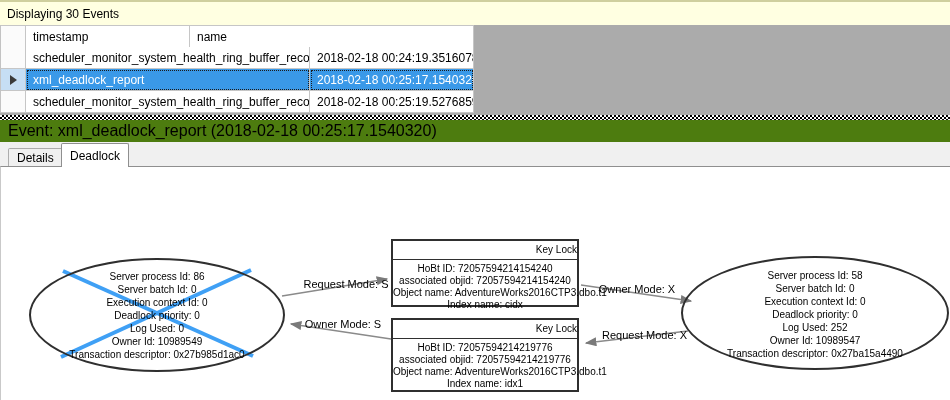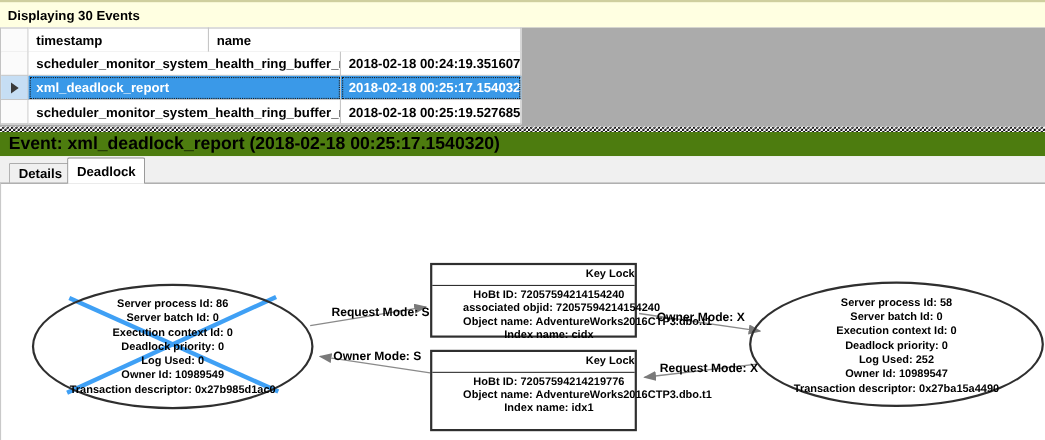--- a/index.html
+++ b/index.html
@@ -1,16 +1,16 @@
 <!DOCTYPE html>
 <html><head>
 <meta charset="utf-8">
 <style>
   html,body{margin:0;padding:0;background:#fff;}
-  .screen{position:relative;width:950px;height:400px;font-family:"Liberation Sans",sans-serif;overflow:hidden;background:#fff;font-weight:bold;}
+  .screen{position:relative;width:950px;height:400px;font-family:"Liberation Sans",sans-serif;overflow:hidden;background:#fff;}
 
   
   .infobar{position:absolute;left:0;top:0;width:950px;height:25px;background:#FFFFE1;
     border-top:2px solid #cfcf9e;box-sizing:border-box;font-size:12px;color:#000;
     display:flex;align-items:center;padding-left:7px;}
 
   
   .gridzone{position:absolute;left:0;top:25px;width:950px;height:90px;background:#ABABAB;}
   .etable{position:absolute;left:0;top:0;width:474px;background:#fff;border-left:1px solid #c3c3c3;box-sizing:border-box;}
   .trow{display:flex;height:22px;box-sizing:border-box;}
@@ -45,21 +45,21 @@
   .panel{position:absolute;left:0;top:166px;width:950px;height:234px;background:#fff;
     border-top:1px solid #8f8f8f;border-left:1px solid #c9c9c9;box-sizing:border-box;}
   .gsvg{position:absolute;left:0;top:0;width:950px;height:233px;}
 
   .node{position:absolute;box-sizing:border-box;font-size:10px;color:#000;text-align:center;}
   .ellipse{border:2px solid #2f2f2f;border-radius:50%;}
   .nlines{position:absolute;left:0;width:100%;}
   .nline{line-height:13px;white-space:nowrap;}
   .lockbox{border:2px solid #2f2f2f;background:#fff;}
   .locktitle{height:18px;line-height:18px;border-bottom:1px solid #2f2f2f;font-size:10px;text-align:right;}
-  .lockbody{padding-top:3px;padding-left:28px;}
+  .lockbody{padding-top:3px;}
   .lockbody .nline{line-height:12px;}
 
   .edgelabel{position:absolute;font-size:11px;color:#000;text-align:center;white-space:nowrap;}
 </style>
 </head>
 <body>
 
 <div class="screen">
 
   <div class="infobar">Displaying 30 Events</div>
@@ -156,20 +156,21 @@
         <div class="nline">associated objid: 72057594214154240</div>
         <div class="nline">Object name: AdventureWorks2016CTP3.dbo.t1</div>
         <div class="nline">Index name: cidx</div>
       </div>
     </div>
 
     <div class="node lockbox" style="left:390px;top:151px;width:188px;height:74px;">
       <div class="locktitle">Key Lock</div>
       <div class="lockbody">
         <div class="nline">HoBt ID: 72057594214219776</div>
+        <div class="nline">associated objid: 72057594214219776</div>
         <div class="nline">Object name: AdventureWorks2016CTP3.dbo.t1</div>
         <div class="nline">Index name: idx1</div>
       </div>
     </div>
 
     <div class="edgelabel" style="left:293px;top:111px;width:104px;">Request Mode: S</div>
     <div class="edgelabel" style="left:292px;top:151px;width:100px;">Owner Mode: S</div>
     <div class="edgelabel" style="left:586px;top:116px;width:100px;">Owner Mode: X</div>
     <div class="edgelabel" style="left:591px;top:162px;width:105px;">Request Mode: X</div>
 

